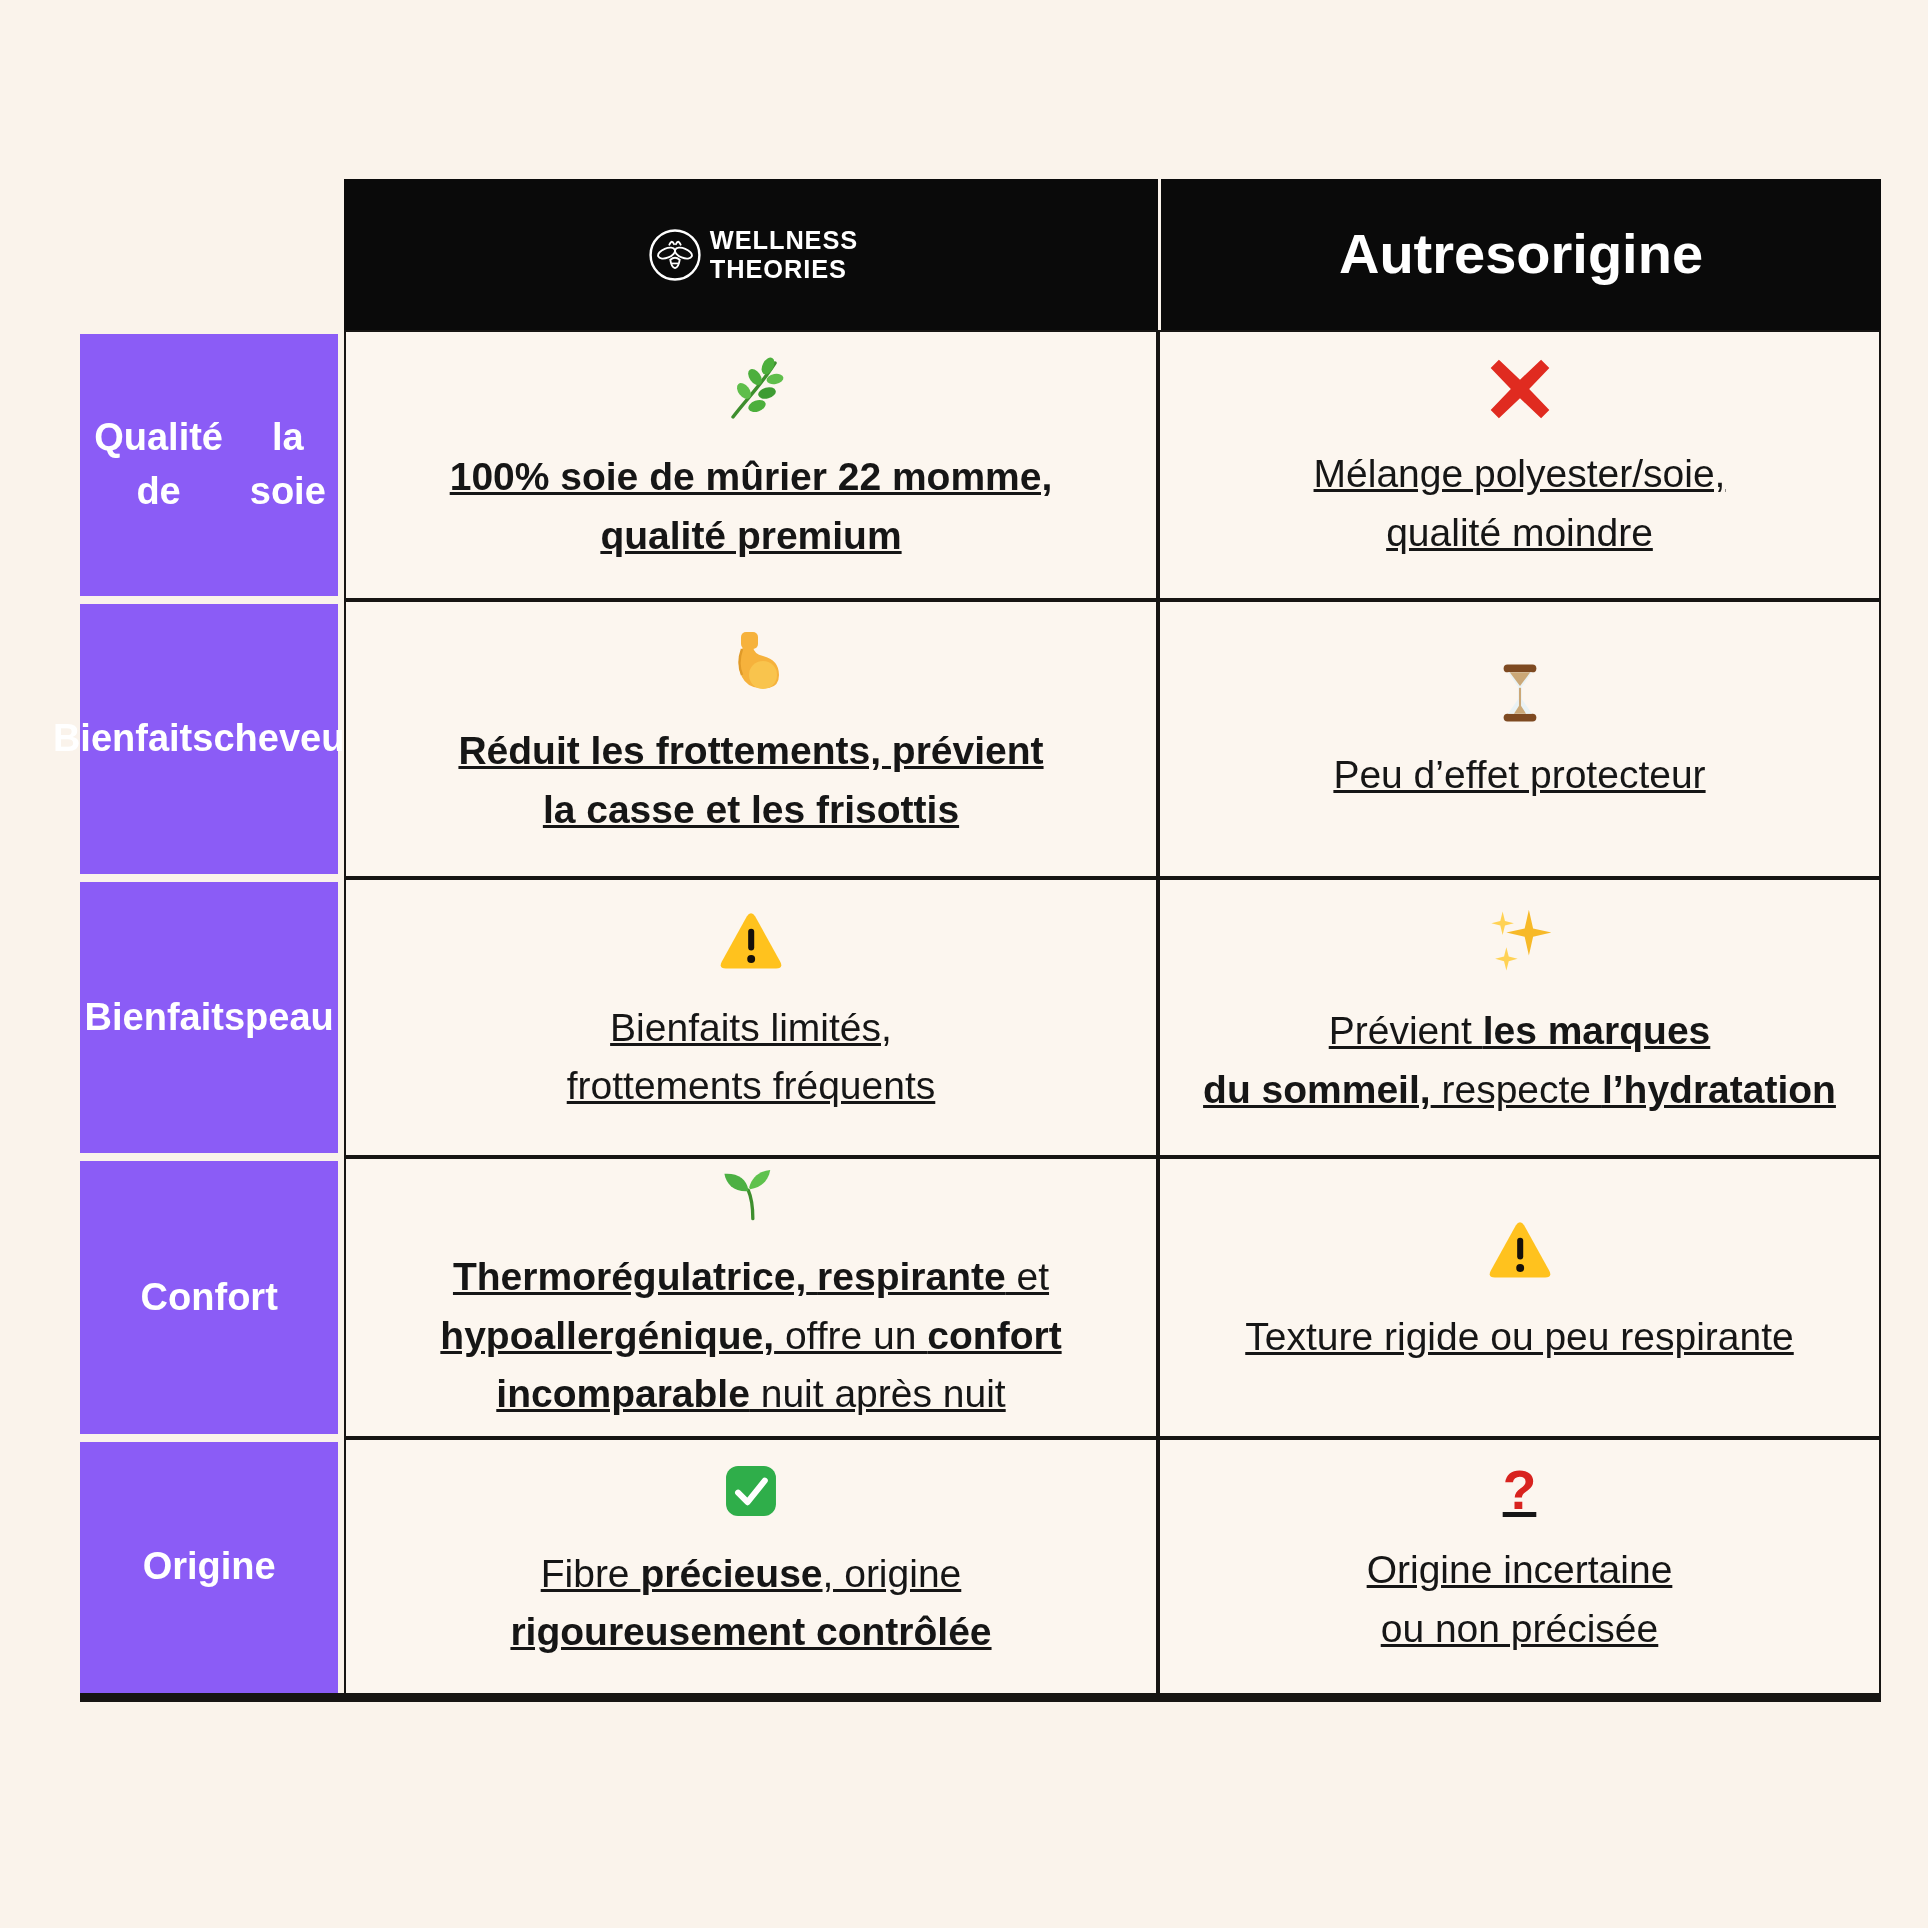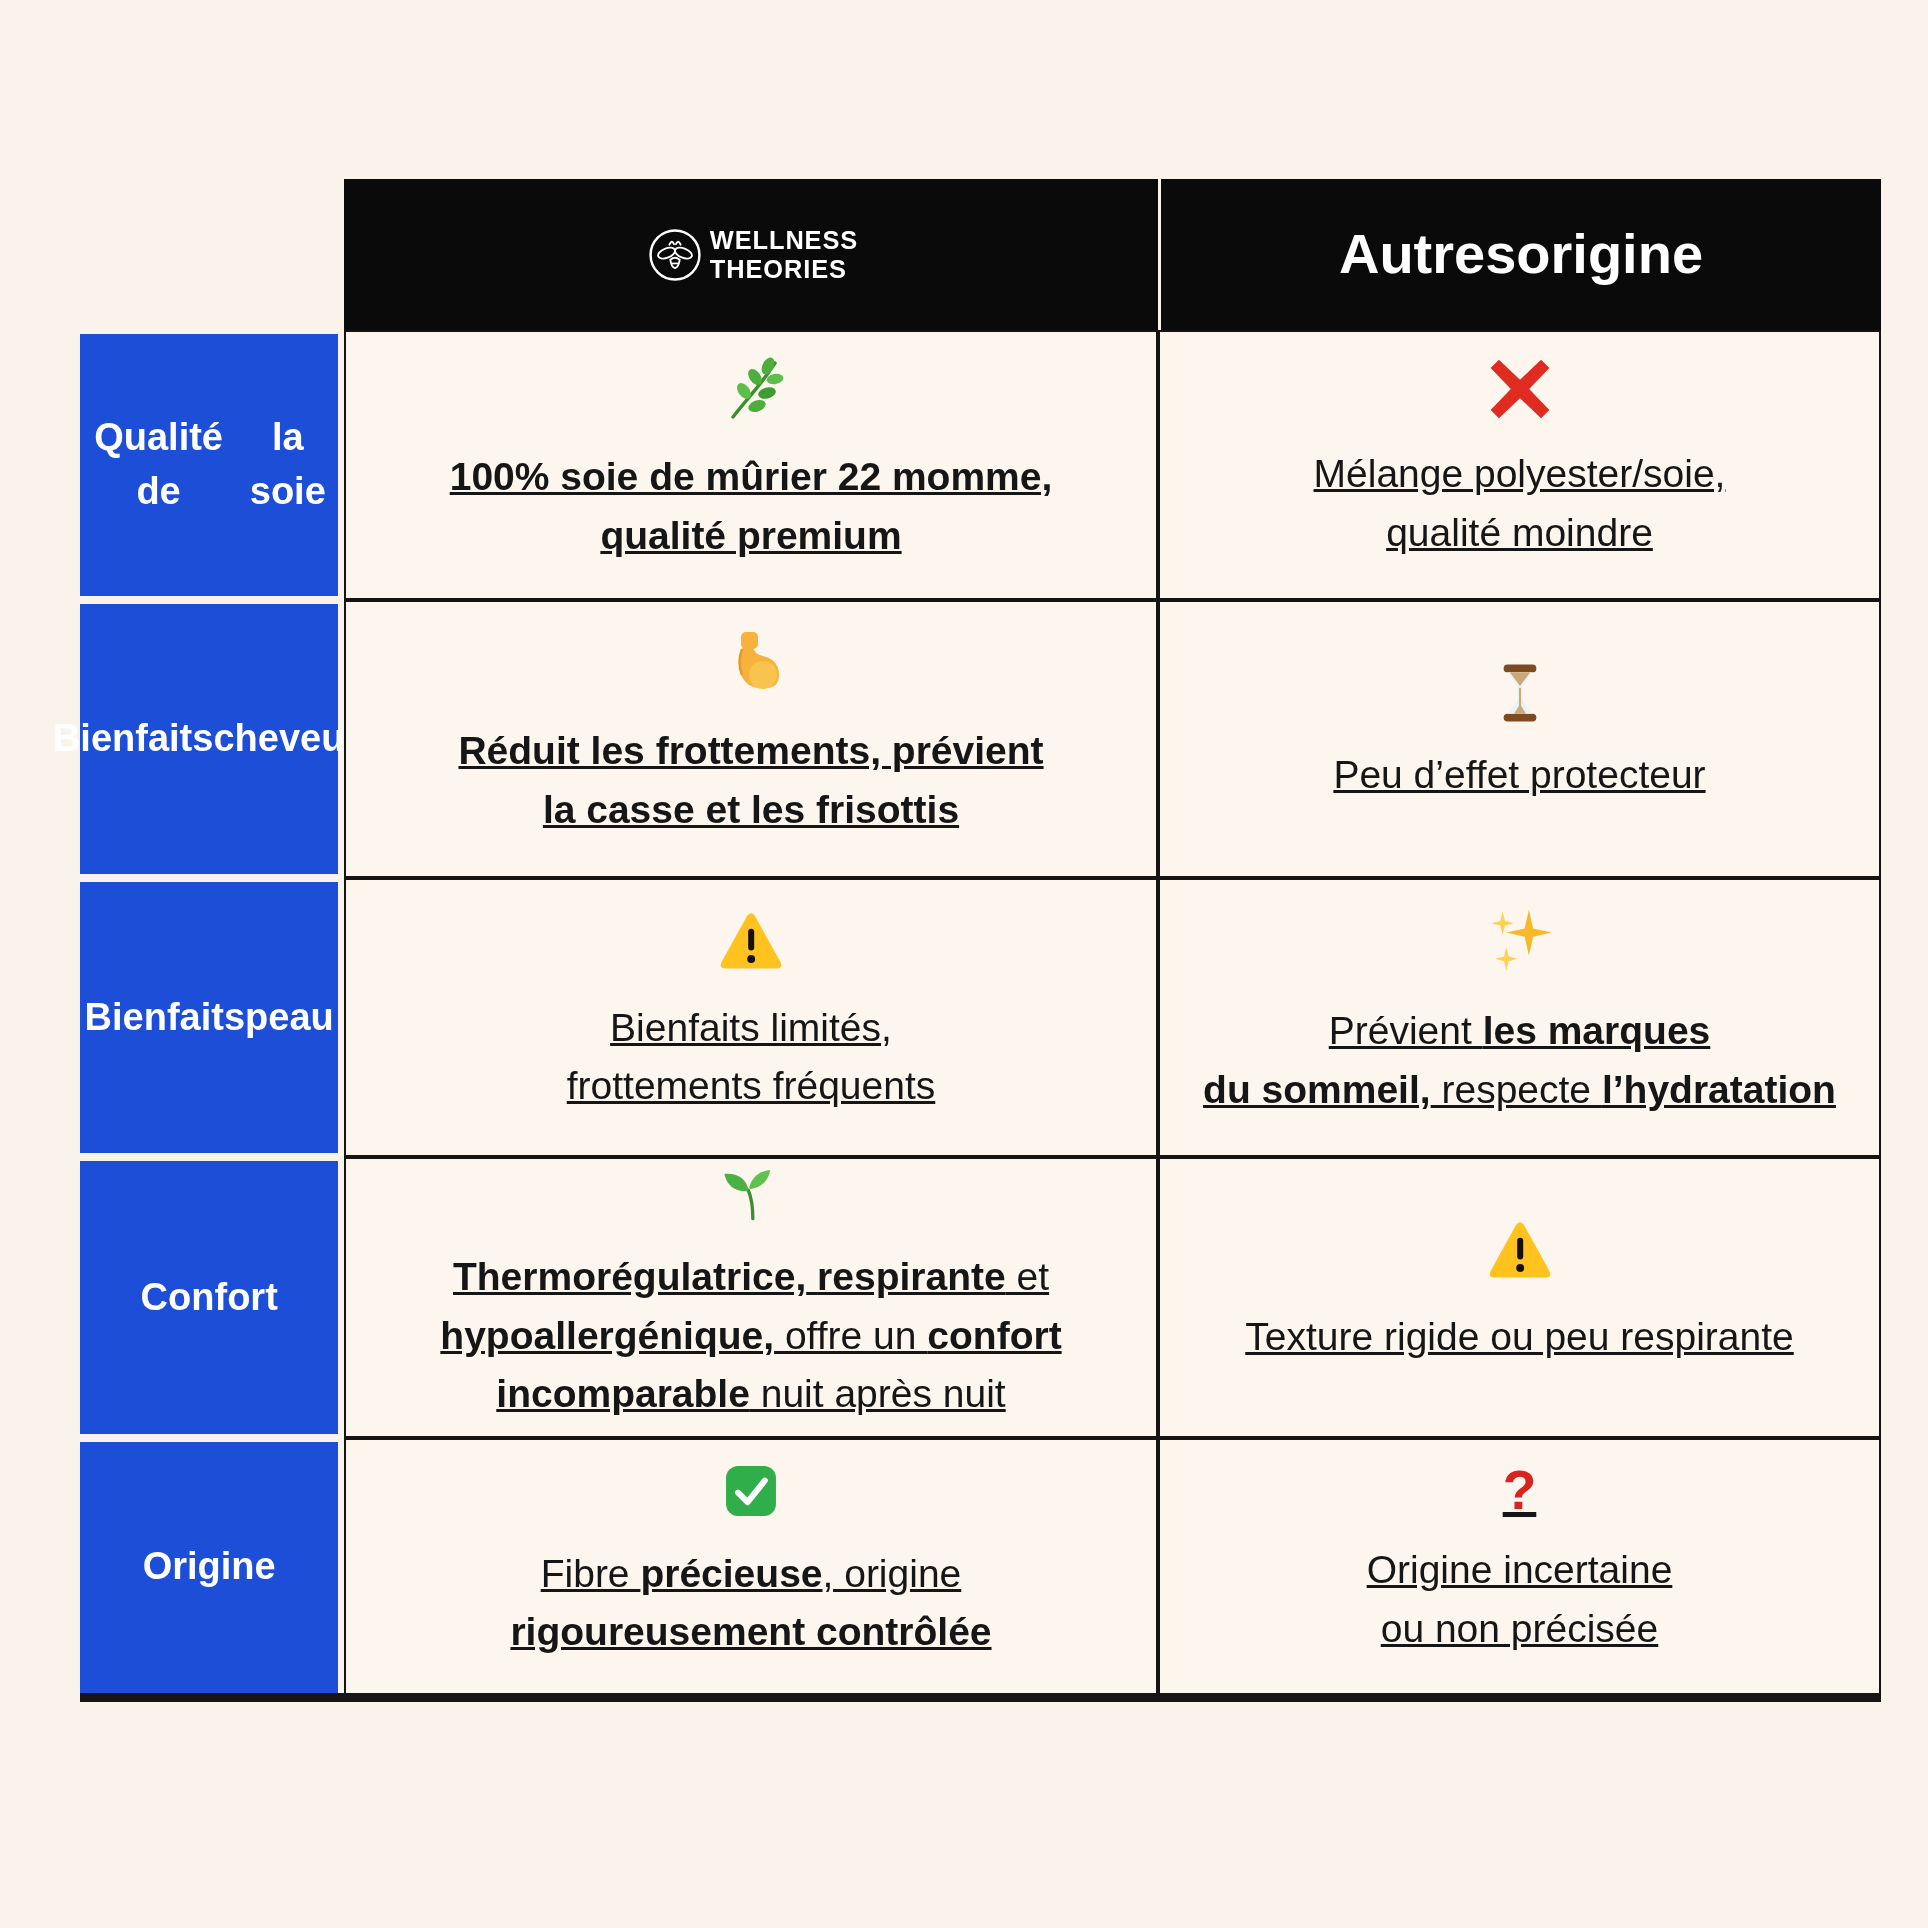--- a/index.html
+++ b/index.html
@@ -21,21 +21,21 @@
   .header-spacer{background:transparent;}
   .header-cell{
     background:#0A0A0A;color:#FFFFFF;
     display:flex;align-items:center;justify-content:center;
   }
   .header-cell.other{border-left:3.8px solid #FAF3EB;font-weight:700;font-size:56px;line-height:1.4;text-align:left;}
   .brand-logo{display:flex;align-items:center;gap:4px;}
   .brand-logo .wordmark{font-weight:700;font-size:25.4px;line-height:1.12;letter-spacing:0.9px;text-align:left;}
   
   .label-cell{
-    background:#1d4ed8;color:#FFFFFF;
+    background:#8b5cf6;color:#FFFFFF;
     margin:3.8px 5.6px 3.8px 0;
     display:flex;align-items:center;justify-content:center;
     text-align:center;font-weight:700;font-size:38px;line-height:1.42;
   }
   .label-cell.last{margin-bottom:0;}
   
   .cell{
     background:#FCF6EF;
     border:2.8px solid #171513;
     display:flex;flex-direction:column;align-items:center;justify-content:center;

